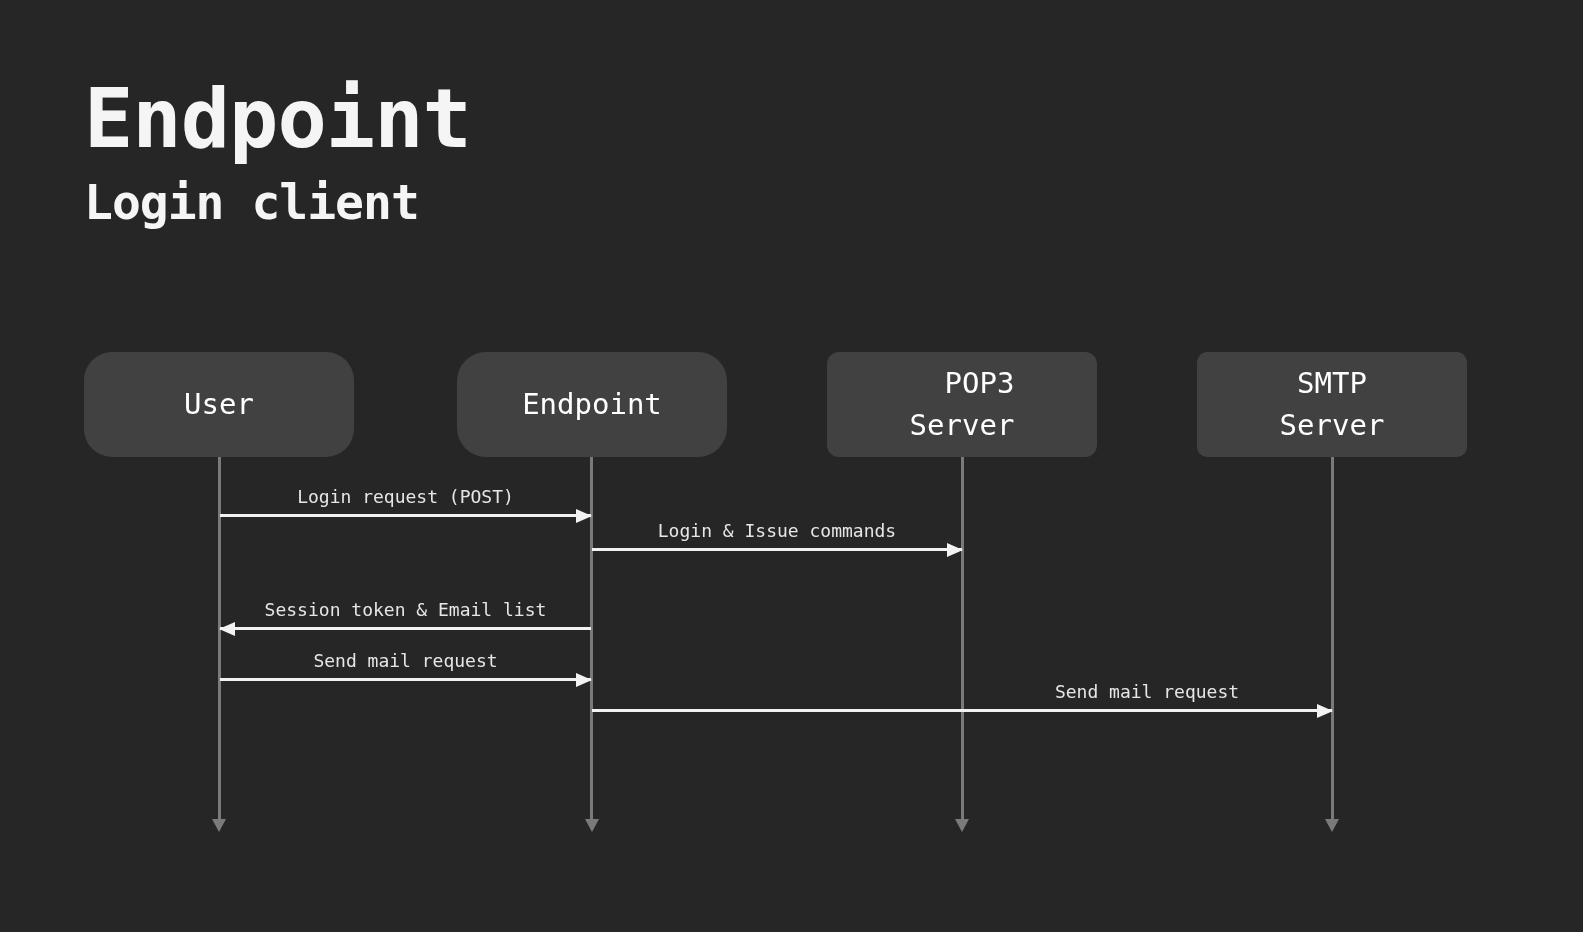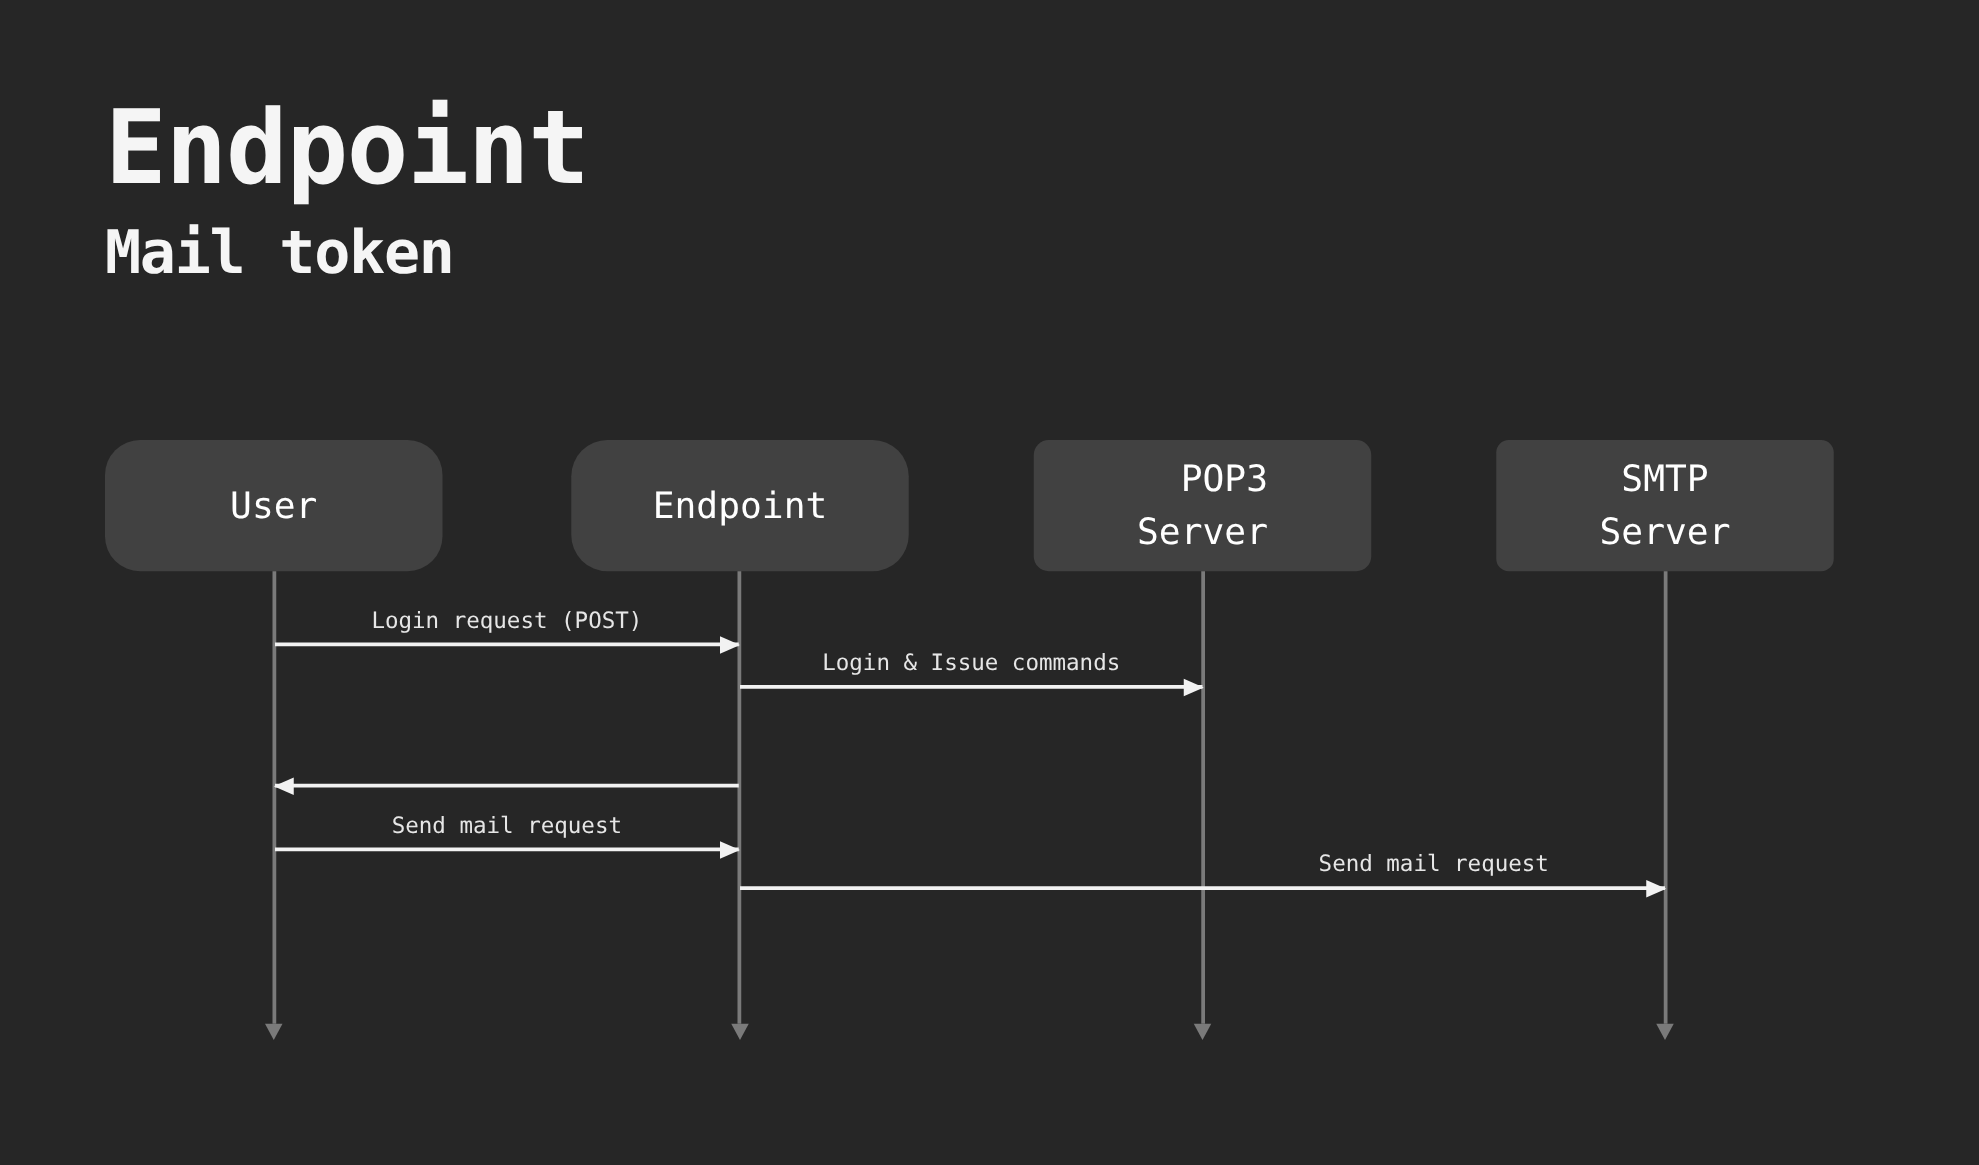--- a/index.html
+++ b/index.html
@@ -75,21 +75,21 @@
   .msg-6{left:592px;width:740px;top:682px;}
   .msg-6 .msg-label{left:50%;right:0;}
 </style>
 </head>
 <body>
 
 <div class="canvas">
 
   <div class="header">
     <div class="title">Endpoint</div>
-    <div class="subtitle">Mail token</div>
+    <div class="subtitle">Login client</div>
   </div>
 
   <div class="actor actor-user">
     <span>User</span>
   </div>
   <div class="actor actor-endpoint">
     <span>Endpoint</span>
   </div>
   <div class="actor actor-pop3">
     <span>POP3
@@ -114,20 +114,21 @@
 
   <div class="message right msg-2">
     <div class="msg-label">Login &amp; Issue commands</div>
     <div class="msg-line">
         <div class="msg-head"></div>
       </div>
   </div>
 
 
   <div class="message left msg-4">
+    <div class="msg-label">Session token &amp; Email list</div>
     <div class="msg-line">
         <div class="msg-head"></div>
       </div>
   </div>
 
   <div class="message right msg-5">
     <div class="msg-label">Send mail request</div>
     <div class="msg-line">
         <div class="msg-head"></div>
       </div>

